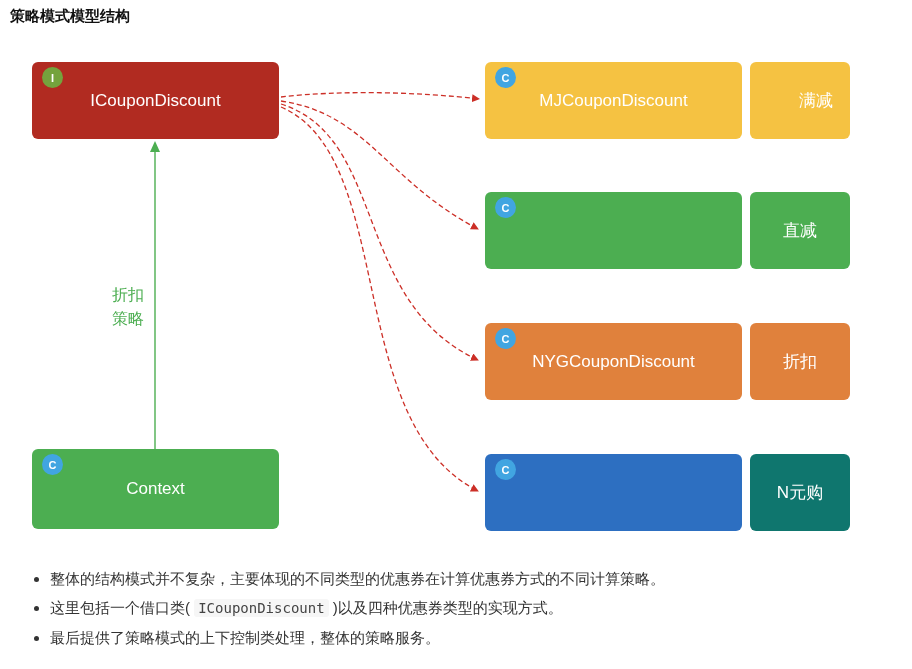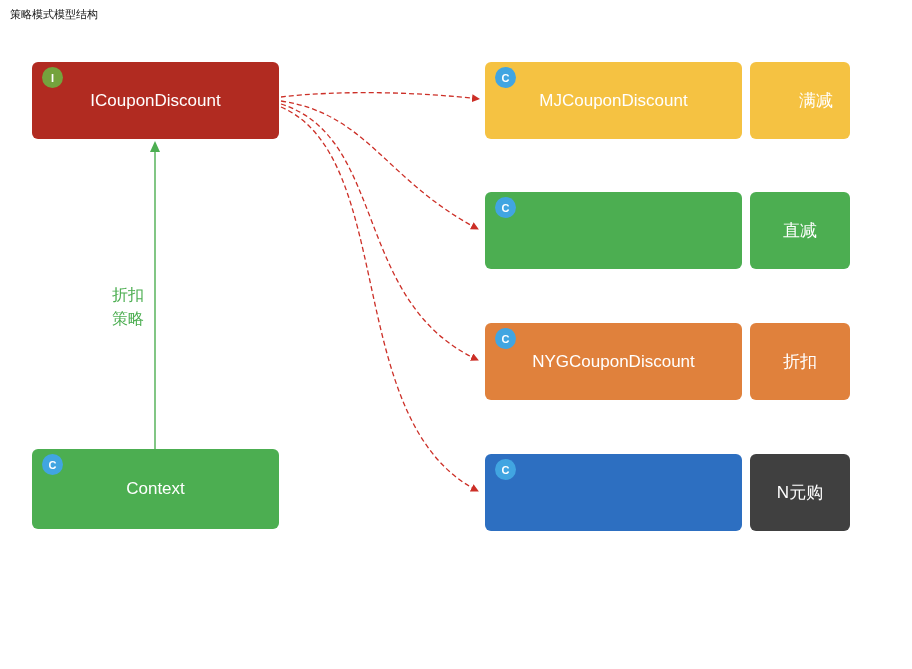--- a/index.html
+++ b/index.html
@@ -11,22 +11,22 @@
     width: 912px;
     height: 669px;
     background: #ffffff;
     overflow: hidden;
   }
 
   .title {
     position: absolute;
     left: 10px;
     top: 7px;
-    font-size: 11px;
-    font-weight: 400;
+    font-size: 15px;
+    font-weight: 700;
     color: #111111;
   }
 
   .diagram {
     position: absolute;
     left: 0;
     top: 40px;
     width: 912px;
     height: 520px;
   }
@@ -173,20 +173,31 @@
       <span class="badge badge-c">C</span>
       <span>NYGCouponDiscount</span>
     </div>
     <div class="box tag-box row-2" style="background: rgb(224, 129, 60);">
       <span>折扣</span>
     </div>
 
     <div class="box impl-box row-3" style="background: rgb(45, 111, 193);">
       <span class="badge badge-c">C</span>
     </div>
-    <div class="box tag-box row-3" style="background: #404040;">
+    <div class="box tag-box row-3" style="background: #0f766e;">
       <span>N元购</span>
     </div>
 
   </div>
 
+  <ul class="bullets">
+    <li>
+      <span>整体的结构模式并不复杂，主要体现的不同类型的优惠券在计算优惠券方式的不同计算策略。</span>
+    </li>
+    <li>
+      <span>这里包括一个借口类( </span><code class="inline-code">ICouponDiscount</code><span> )以及四种优惠券类型的实现方式。</span>
+    </li>
+    <li>
+      <span>最后提供了策略模式的上下控制类处理，整体的策略服务。</span>
+    </li>
+  </ul>
 
 </div>
 
 </body></html>

